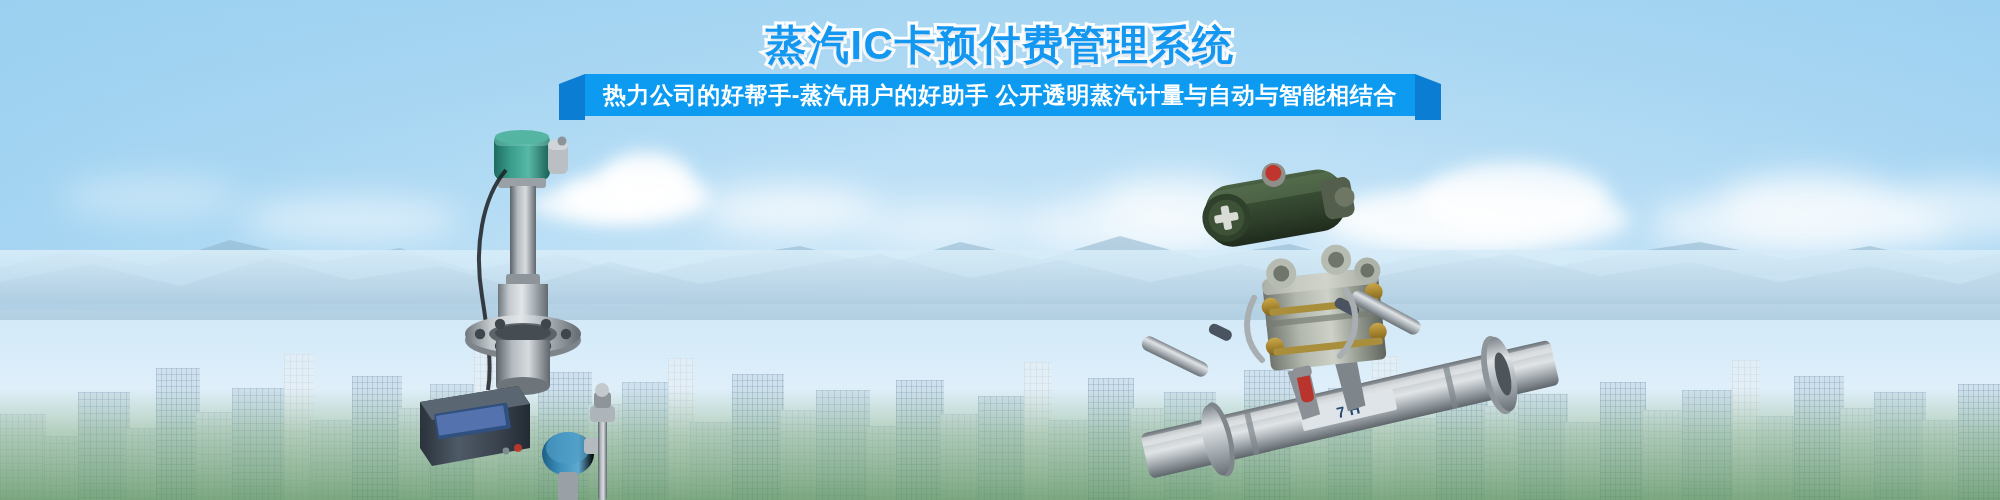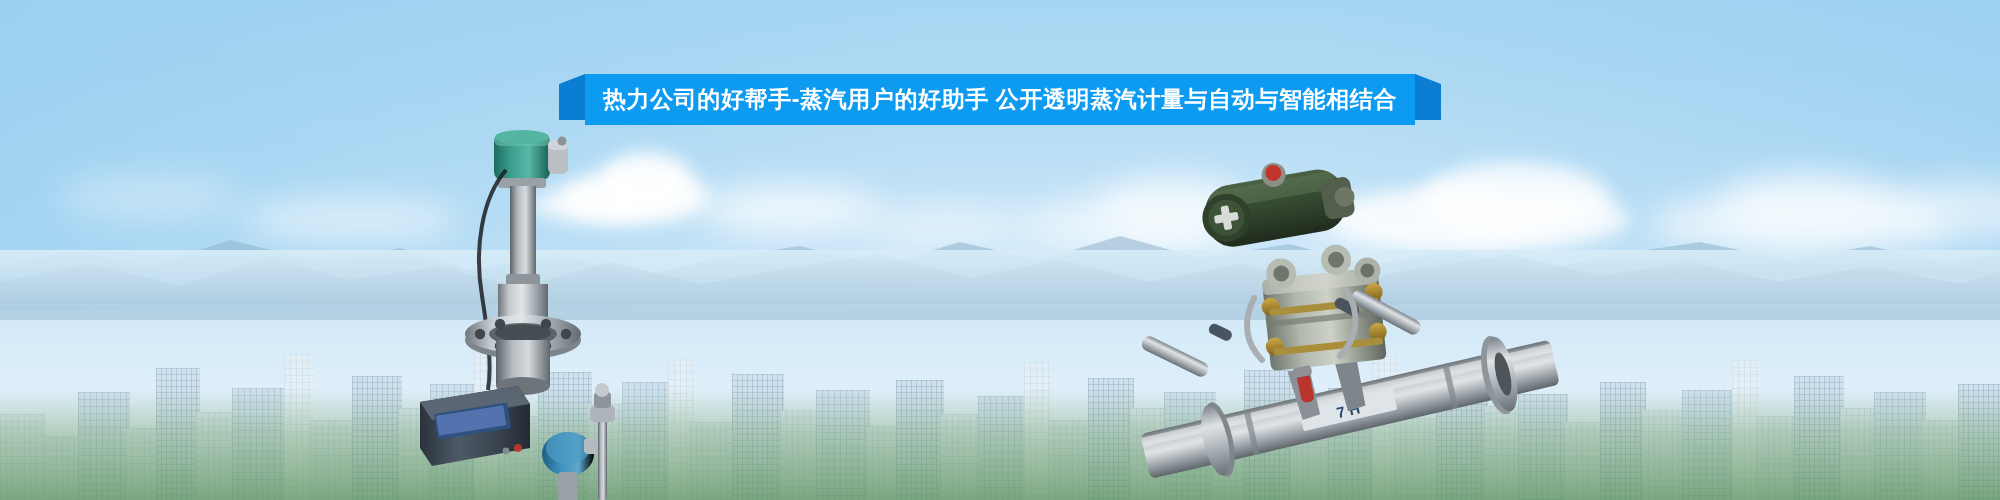--- a/index.html
+++ b/index.html
@@ -119,21 +119,21 @@
   
   .ribbon-wrap {
     position:absolute; left:0; right:0; top:74px;
     z-index:30;
     display:flex; justify-content:center; align-items:stretch;
     pointer-events:none;
   }
   .ribbon {
     position:relative;
     display:flex; align-items:center; justify-content:flex-start;
-    height:51px;
+    height:42px;
     background:#0d9bf2;
     padding:0 18px;
     pointer-events:auto;
   }
   .ribbon-text {
     font-size:23px; font-weight:bold; color:#ffffff;
     letter-spacing:.6px; white-space:nowrap;
     line-height:1;
   }
   .tail { position:relative; width:26px; height:46px; pointer-events:auto; }
@@ -241,20 +241,23 @@
     <div class="bld tall" style="left:1794px;width:50px; height:124px;"></div>
     <div class="bld pale" style="left:1840px;width:38px; height:92px;"></div>
     <div class="bld" style="left:1874px;width:52px; height:108px;"></div>
     <div class="bld pale" style="left:1922px;width:40px; height:80px;"></div>
     <div class="bld tall" style="left:1958px;width:46px; height:116px;"></div>
 
     <div class="city-haze"></div>
     <div class="city-green"></div>
   </div>
 
+  <div class="title-wrap">
+    <span class="title">蒸汽IC卡预付费管理系统</span>
+  </div>
 
   <div class="ribbon-wrap">
     <div class="tail">
       <svg width="26" height="46" viewBox="0 0 26 46">
         <path d="M0,10 L26,0 L26,46 L0,46 Z" fill="#0b7ed4"></path>
       </svg>
     </div>
     <div class="ribbon">
       <span class="ribbon-text">热力公司的好帮手-蒸汽用户的好助手 公开透明蒸汽计量与自动与智能相结合</span>
     </div>

